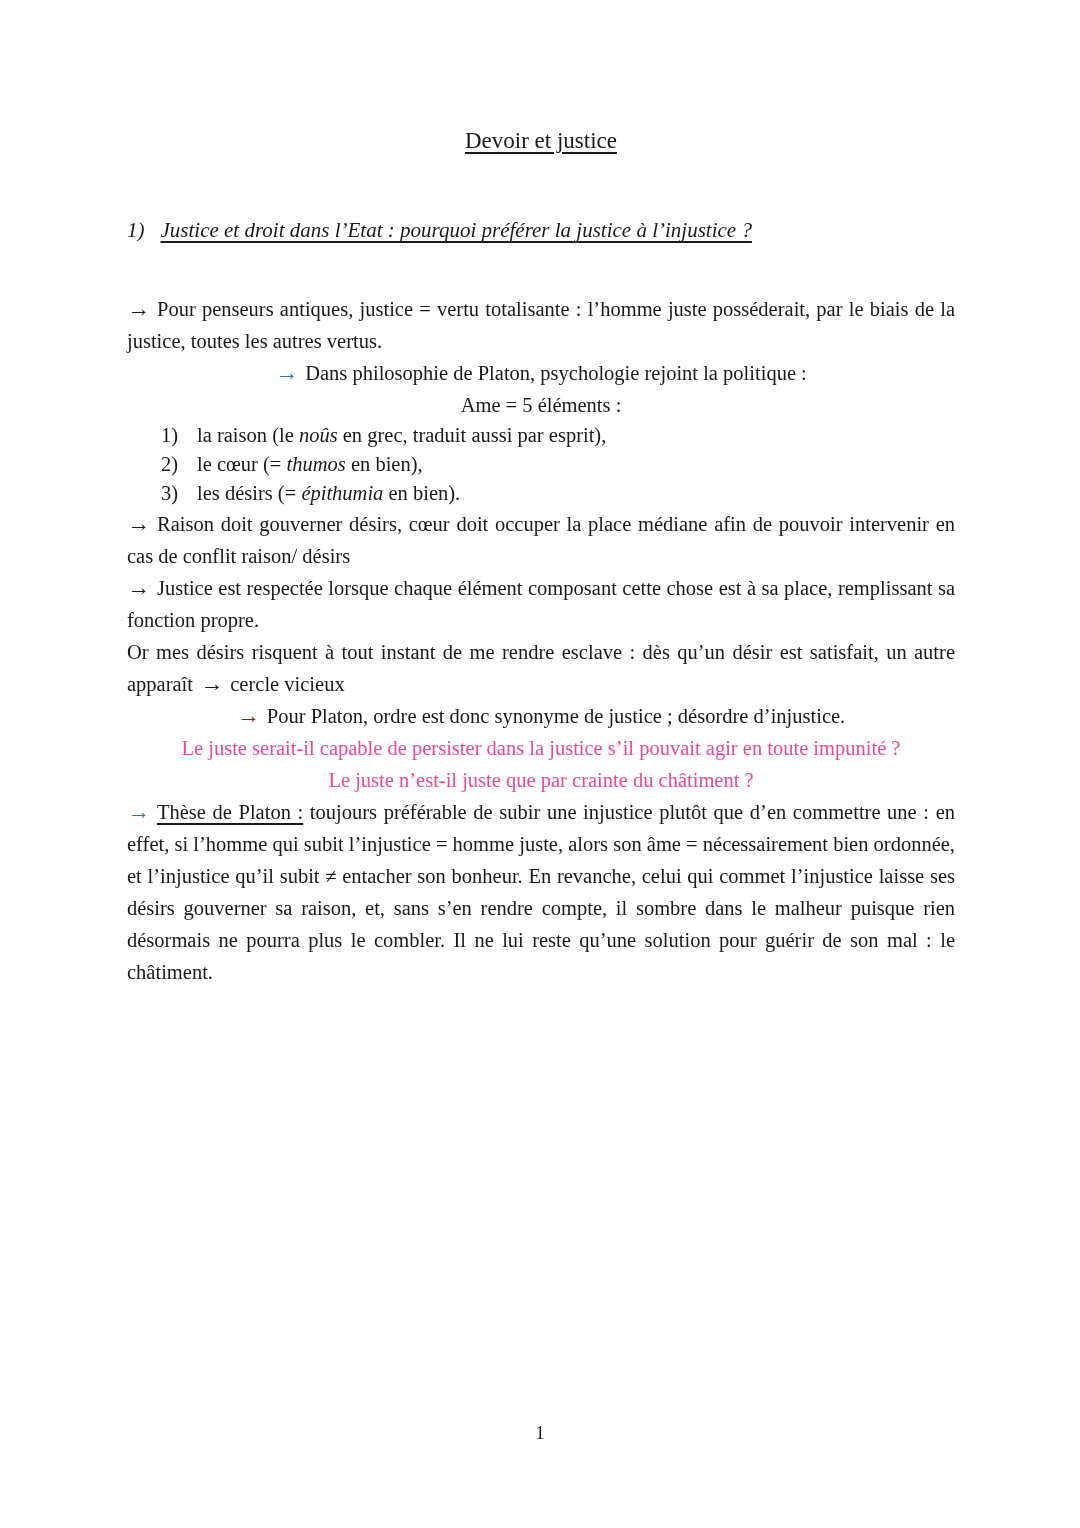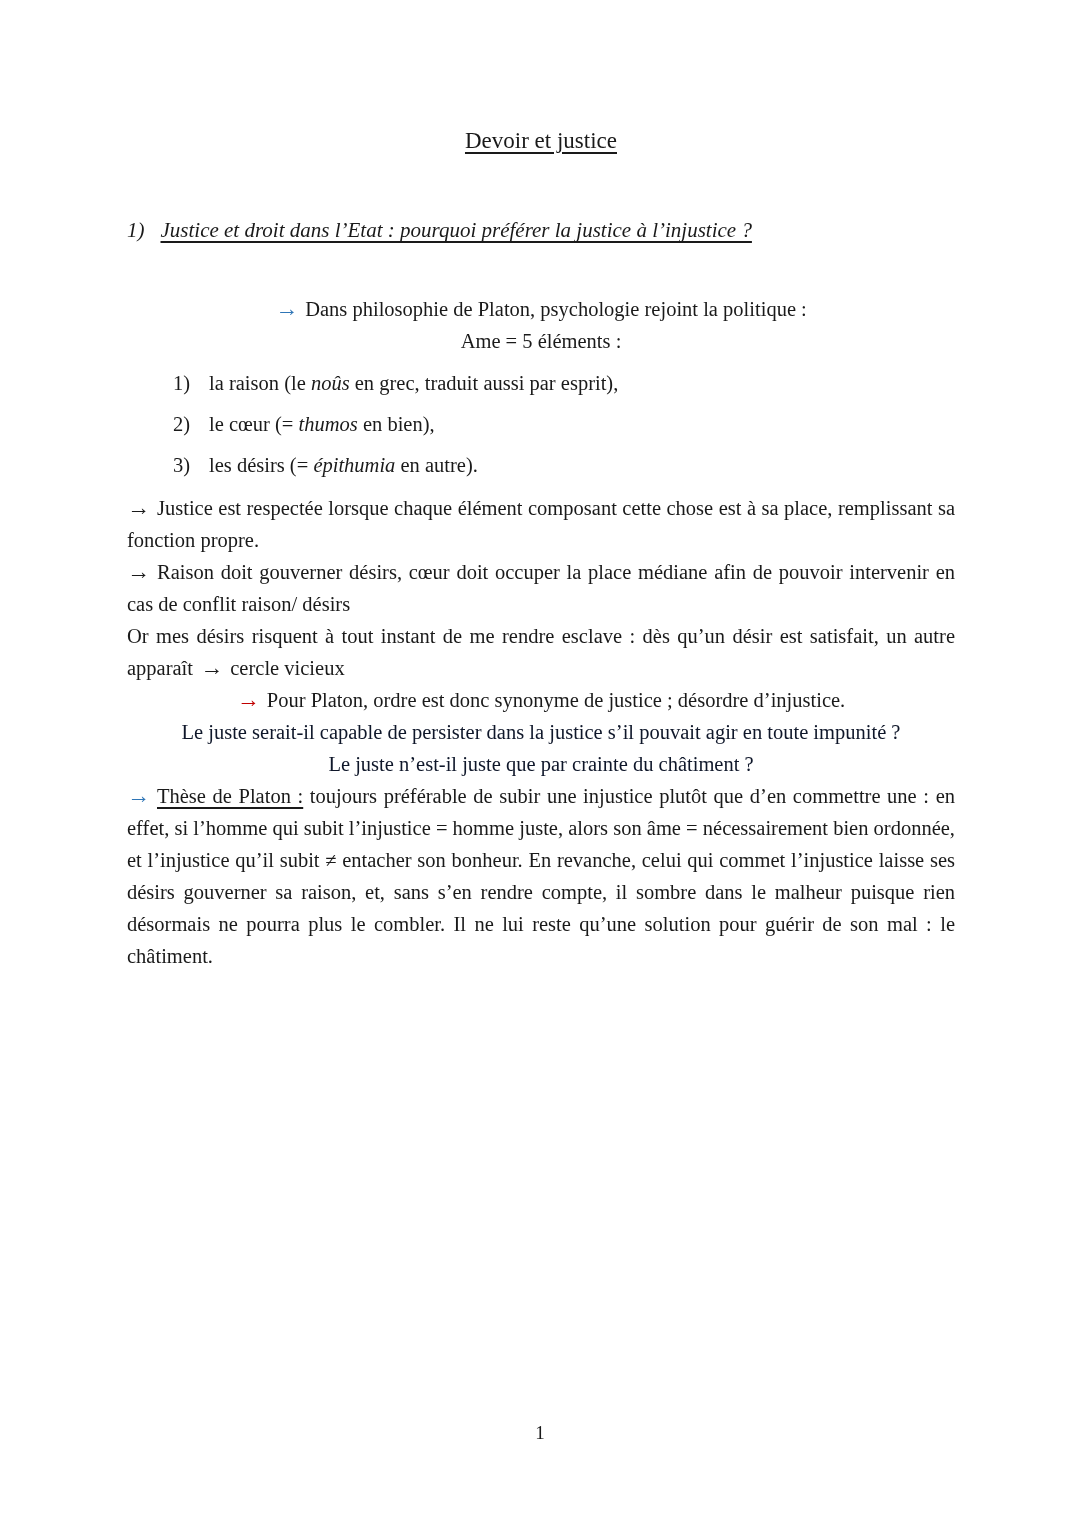--- a/index.html
+++ b/index.html
@@ -43,25 +43,25 @@
   .arrow {
     font-size: 23px;
     line-height: 1;
     margin-right: 7px;
     letter-spacing: 0;
   }
   .arrow-inline { margin: 0 2px; }
   .c-black { color: #1a1a1a; }
   .c-blue  { color: #2E75B6; }
   .c-red   { color: #C00000; }
-  .c-green { color: #0f172a; }
+  .c-green { color: #ec4899; }
   .list-item {
     font-size: 20.5px;
     line-height: 29px;
-    margin: 12px;
+    margin: 0;
     padding-left: 34px;
   }
   .li-num { display: inline-block; width: 36px; }
   .gap-after-sm { margin-bottom: 29px; }
   .gap-after-md { margin-bottom: 58px; }
   .gap-after-lg { margin-bottom: 62px; }
   .q { margin-bottom: 5px; }
   .page-number {
     position: absolute;
     bottom: 84px;
@@ -75,45 +75,48 @@
 <body>
 
 <div class="page">
 
   <h1 class="doc-title"><span>Devoir et justice</span></h1>
 
   <p class="heading">
     <span class="h-num">1)</span><span class="underline">Justice et droit dans l’Etat : pourquoi préférer la justice à l’injustice ?</span>
   </p>
 
+  <p class="para">
+    <span class="arrow c-black">→</span><span>Pour penseurs antiques, justice = vertu totalisante : l’homme juste posséderait, par le biais de la justice, toutes les autres vertus.</span>
+  </p>
 
   <p class="para no-justify">
     <span class="arrow c-blue">→</span><span>Dans philosophie de Platon, psychologie rejoint la politique :</span>
   </p>
 
   <p class="para no-justify">
     <span>Ame = 5 éléments :</span>
   </p>
 
   <p class="list-item">
     <span class="li-num">1)</span><span>la raison (le </span><i>noûs</i><span> en grec, traduit aussi par esprit),</span>
   </p>
   <p class="list-item">
     <span class="li-num">2)</span><span>le cœur (= </span><i>thumos</i><span> en bien),</span>
   </p>
   <p class="list-item">
-    <span class="li-num">3)</span><span>les désirs (= </span><i>épithumia</i><span> en autre).</span>
+    <span class="li-num">3)</span><span>les désirs (= </span><i>épithumia</i><span> en bien).</span>
+  </p>
+
+  <p class="para">
+    <span class="arrow c-black">→</span><span>Raison doit gouverner désirs, cœur doit occuper la place médiane afin de pouvoir intervenir en cas de conflit raison/ désirs</span>
   </p>
 
   <p class="para">
     <span class="arrow c-black">→</span><span>Justice est respectée lorsque chaque élément composant cette chose est à sa place, remplissant sa fonction propre.</span>
-  </p>
-
-  <p class="para">
-    <span class="arrow c-black">→</span><span>Raison doit gouverner désirs, cœur doit occuper la place médiane afin de pouvoir intervenir en cas de conflit raison/ désirs</span>
   </p>
 
   <p class="para">
     <span>Or mes désirs risquent à tout instant de me rendre esclave : dès qu’un désir est satisfait, un autre apparaît </span><span class="arrow arrow-inline c-black">→</span><span> cercle vicieux</span>
   </p>
 
   <p class="para no-justify gap-after-sm">
     <span class="arrow c-red">→</span><span>Pour Platon, ordre est donc synonyme de justice ; désordre d’injustice.</span>
   </p>
 

